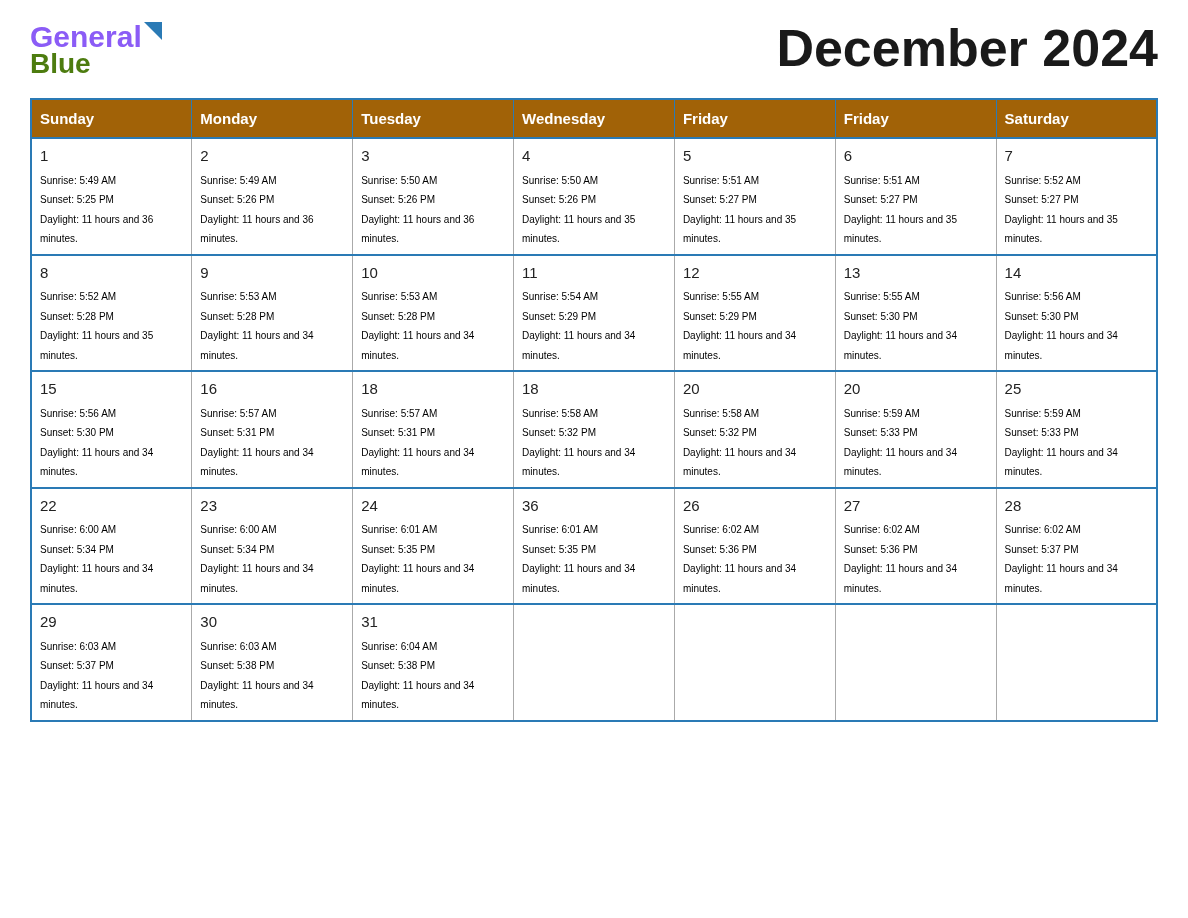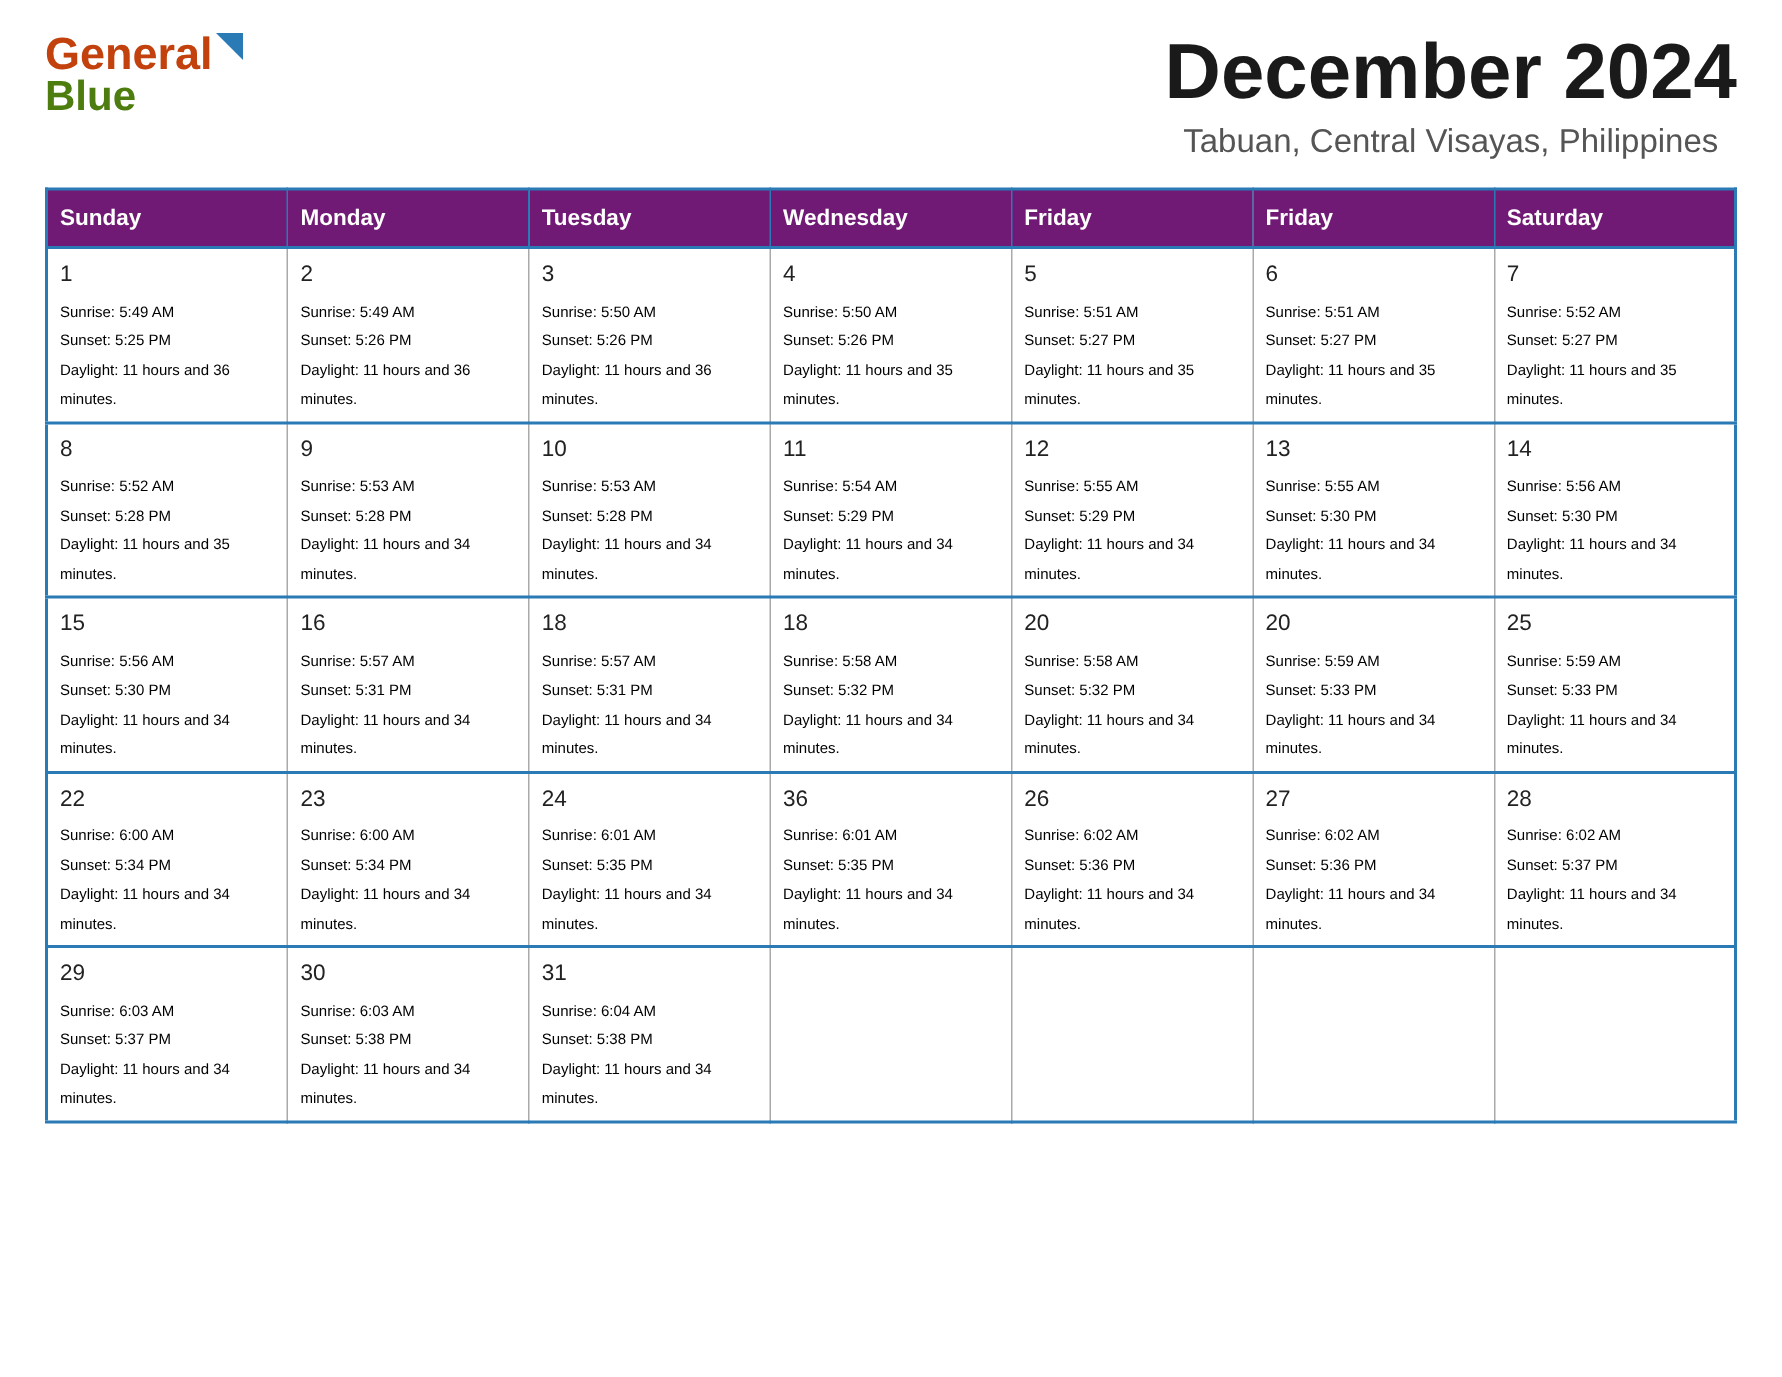--- a/index.html
+++ b/index.html
@@ -39,21 +39,21 @@
       font-size: 22px;
       color: #555;
       margin-top: 4px;
     }
     .calendar-table {
       width: 100%;
       border-collapse: collapse;
       border: 2px solid #2a7ab5;
     }
     .calendar-table th {
-      background: #701a75;
+      background: #a16207;
       color: #fff;
       font-size: 15px;
       font-weight: bold;
       padding: 10px 8px;
       text-align: left;
       border: 1px solid #2a7ab5;
     }
     .calendar-table td {
       vertical-align: top;
       padding: 6px 8px;
@@ -83,21 +83,21 @@
     }
     
     .logo-wrap {
       display: flex;
       align-items: center;
       gap: 0;
     }
     .logo-general {
       font-size: 30px;
       font-weight: bold;
-      color: #c2410c;
+      color: #8b5cf6;
     }
   </style>
 </head>
 <body>
 
 <div class="header">
   <div class="logo">
     <div class="logo-wrap">
       <span class="logo-general">General</span>
       <span style="display:inline-block; margin-left:2px; margin-bottom:8px;">
@@ -105,21 +105,20 @@
             <polygon points="0,0 18,0 18,18" fill="#2a7ab5"></polygon>
           </svg>
       </span>
     </div>
     <div style="margin-top:-6px;">
       <span class="logo-blue-line">Blue</span>
     </div>
   </div>
   <div class="title-block">
     <div class="month-title">December 2024</div>
-    <div class="subtitle">Tabuan, Central Visayas, Philippines</div>
   </div>
 </div>
 
 <table class="calendar-table">
   <thead>
     <tr>
     <th>Sunday</th>
         <th>Monday</th>
         <th>Tuesday</th>
         <th>Wednesday</th>

